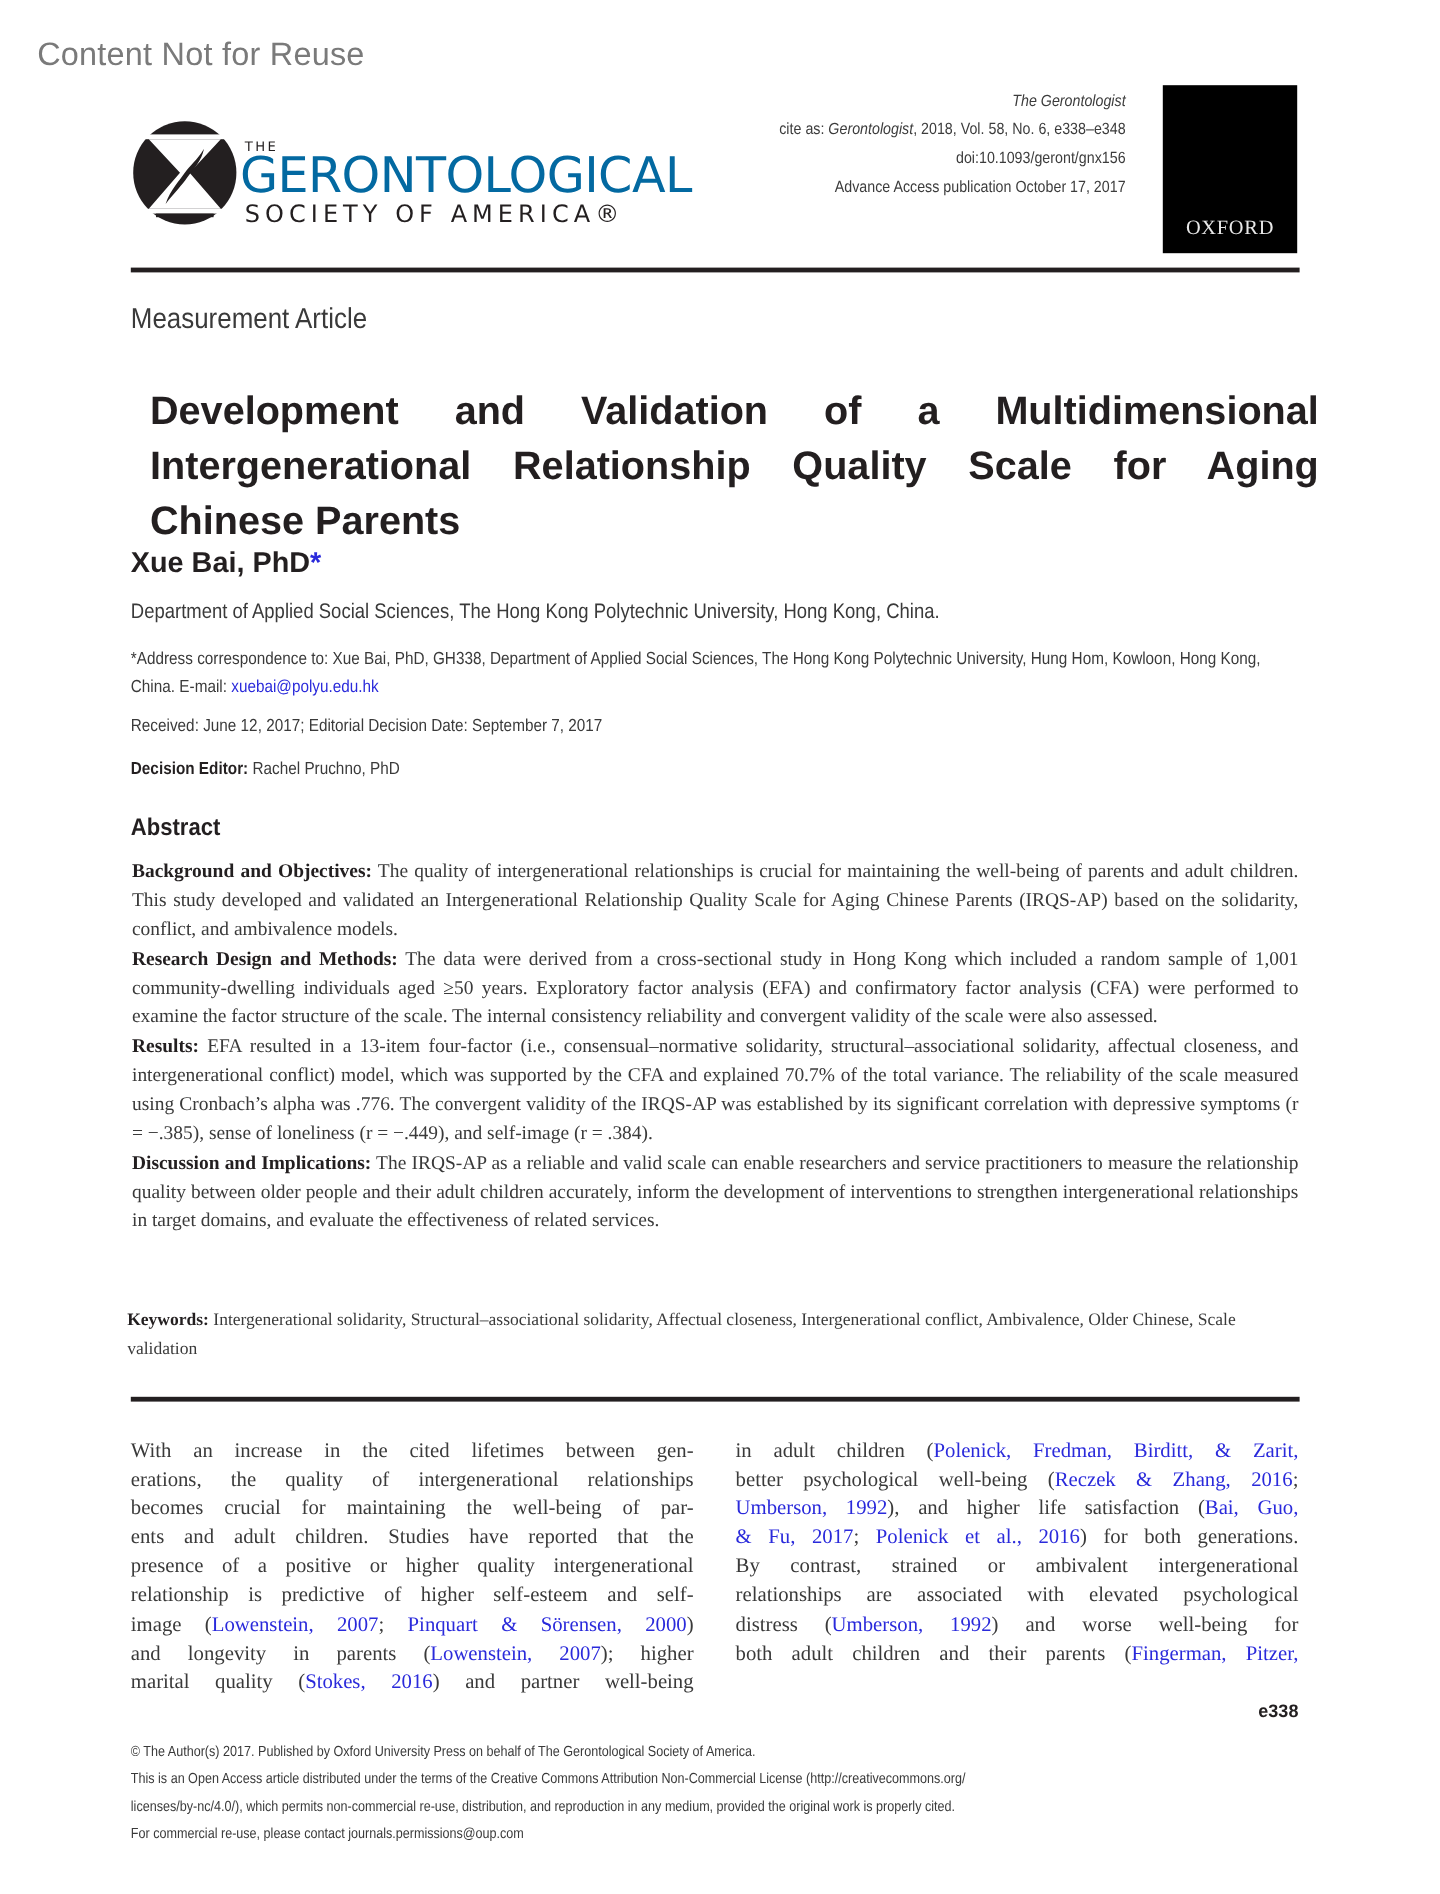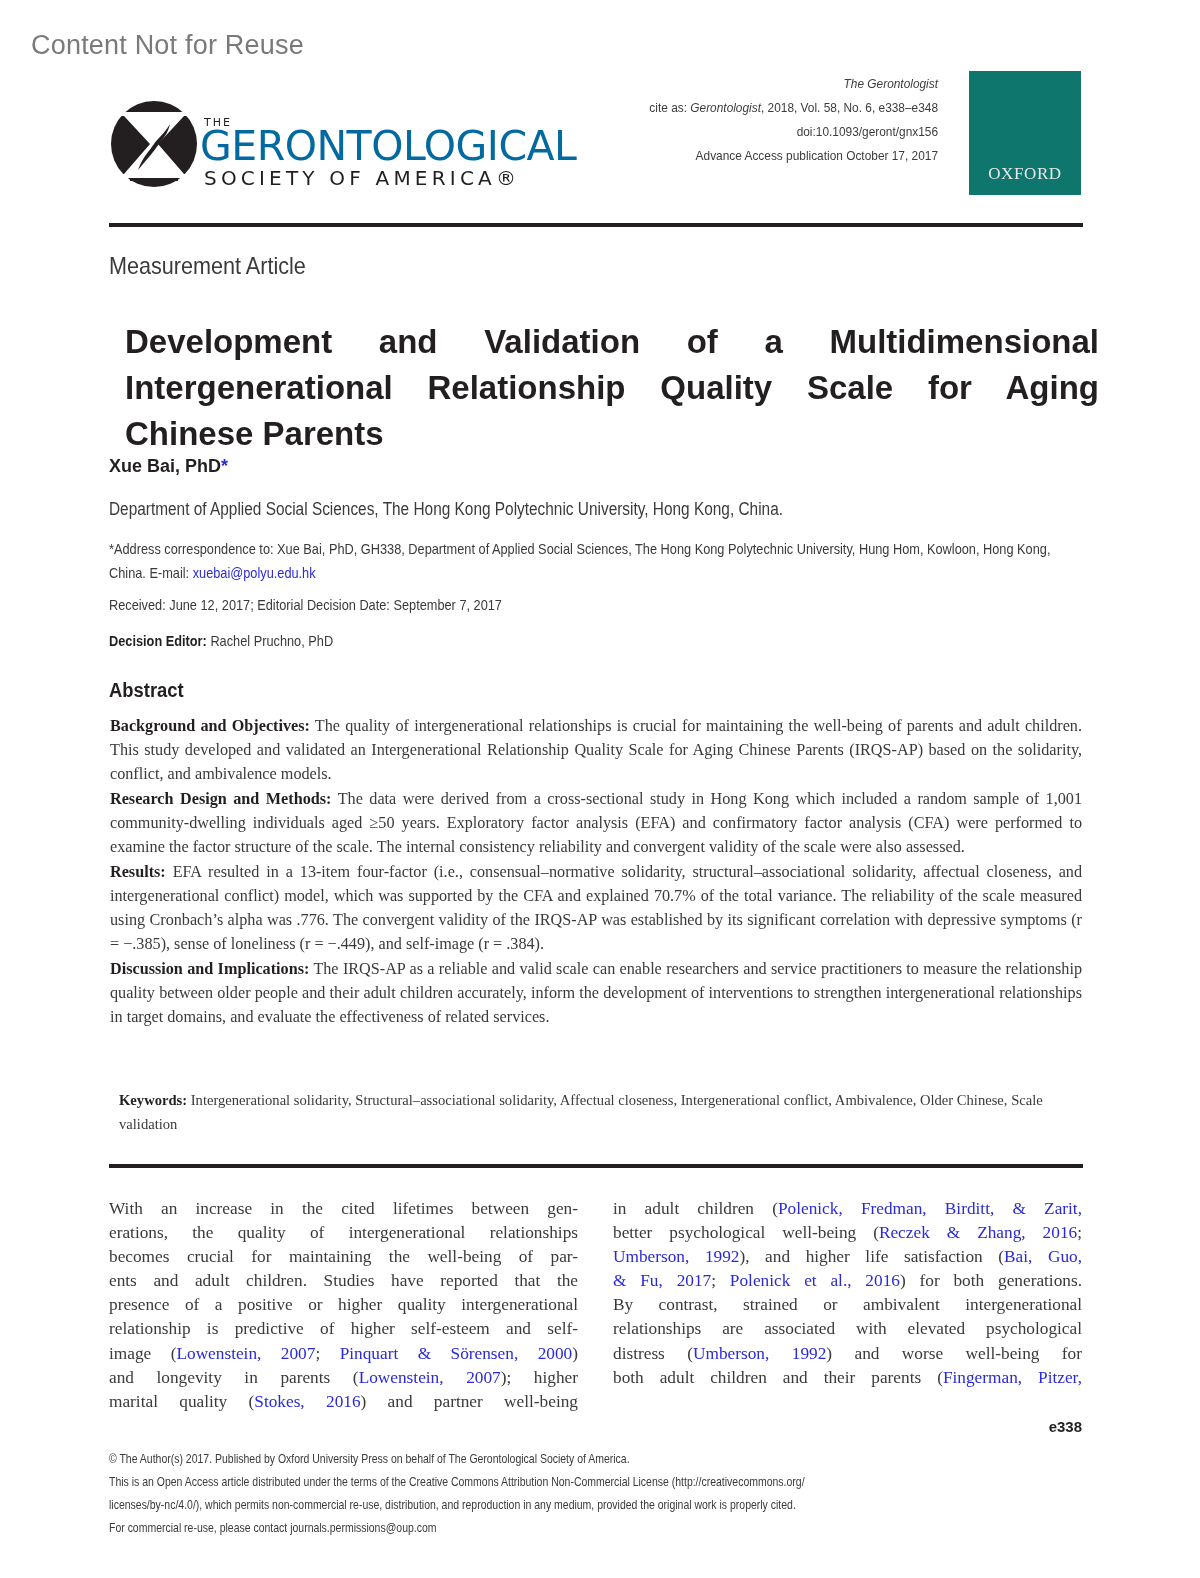--- a/index.html
+++ b/index.html
@@ -29,22 +29,22 @@
   }
 
   .citation {
     position: absolute; right: 262px; top: 72px; text-align: right;
     font-family: "Liberation Sans", sans-serif; font-size: 13.5px; line-height: 24px; color: #3c3c3c;
     transform: scaleX(0.88); transform-origin: right top;
   }
   .citation .it { font-style: italic; }
 
   .oxford-box {
-    position: absolute; left: 969px; top: 71px; width: 112px; height: 124px;
-    background: #0f766e; display: flex; align-items: flex-end; justify-content: center;
+    position: absolute; left: 969px; top: 71px; width: 112px; height: 140px;
+    background: #000000; display: flex; align-items: flex-end; justify-content: center;
   }
   .oxford-box span {
     font-family: "Liberation Serif", serif; font-size: 17px; color: #e8e8e8; letter-spacing: 0.6px;
     margin-bottom: 11px;
   }
 
   .rule { position: absolute; left: 109px; width: 974px; height: 4px; background: #231f20; }
   .rule.top { top: 223px; }
   .rule.mid { top: 1164px; }
 
@@ -54,21 +54,21 @@
     font-family: "Liberation Sans", sans-serif; font-size: 24px; color: #3a3a3a;
     transform: scaleX(0.9); transform-origin: left top;
   }
   .title {
     position: absolute; left: 109px; top: 303px; width: 974px;
     font-family: "Liberation Sans", sans-serif; font-weight: bold; font-size: 33px; line-height: 46px;
     color: #231f20; text-align: justify; text-align-last: left; margin: 16px;
   }
   .author {
     position: absolute; left: 109px; top: 456px;
-    font-family: "Liberation Sans", sans-serif; font-weight: bold; font-size: 18px; color: #231f20;
+    font-family: "Liberation Sans", sans-serif; font-weight: bold; font-size: 24px; color: #231f20;
   }
   .author .star { color: #2a2adb; }
 
   .meta-line {
     position: absolute; left: 109px;
     font-family: "Liberation Sans", sans-serif; color: #3a3a3a;
     transform: scaleX(0.88); transform-origin: left top; white-space: nowrap;
   }
   .affil { top: 499px; font-size: 17.5px; }
   .corr { top: 537px; font-size: 14.5px; line-height: 24px; white-space: normal; width: 1106px; }
@@ -83,21 +83,21 @@
     transform: scaleX(0.92); transform-origin: left top;
   }
   .abstract {
     position: absolute; left: 109px; top: 713px; width: 974px;
     font-family: "Liberation Serif", serif; font-size: 16.2px; line-height: 24px; color: #3a3a3a;
     text-align: justify;
   }
   .abstract p { margin: 1px; }
   .abstract b { color: #231f20; }
   .keywords {
-    position: absolute; left: 119px; top: 1088px; width: 974px;
+    position: absolute; left: 106px; top: 1088px; width: 974px;
     font-family: "Liberation Serif", serif; font-size: 14.6px; line-height: 24px; color: #3a3a3a;
   }
   .keywords b { color: #231f20; }
 
   
   .col {
     position: absolute; top: 1197px; width: 469px;
     font-family: "Liberation Serif", serif; font-size: 17.3px; line-height: 24.1px; color: #3a3a3a;
     text-align: justify; text-align-last: justify;
   }

